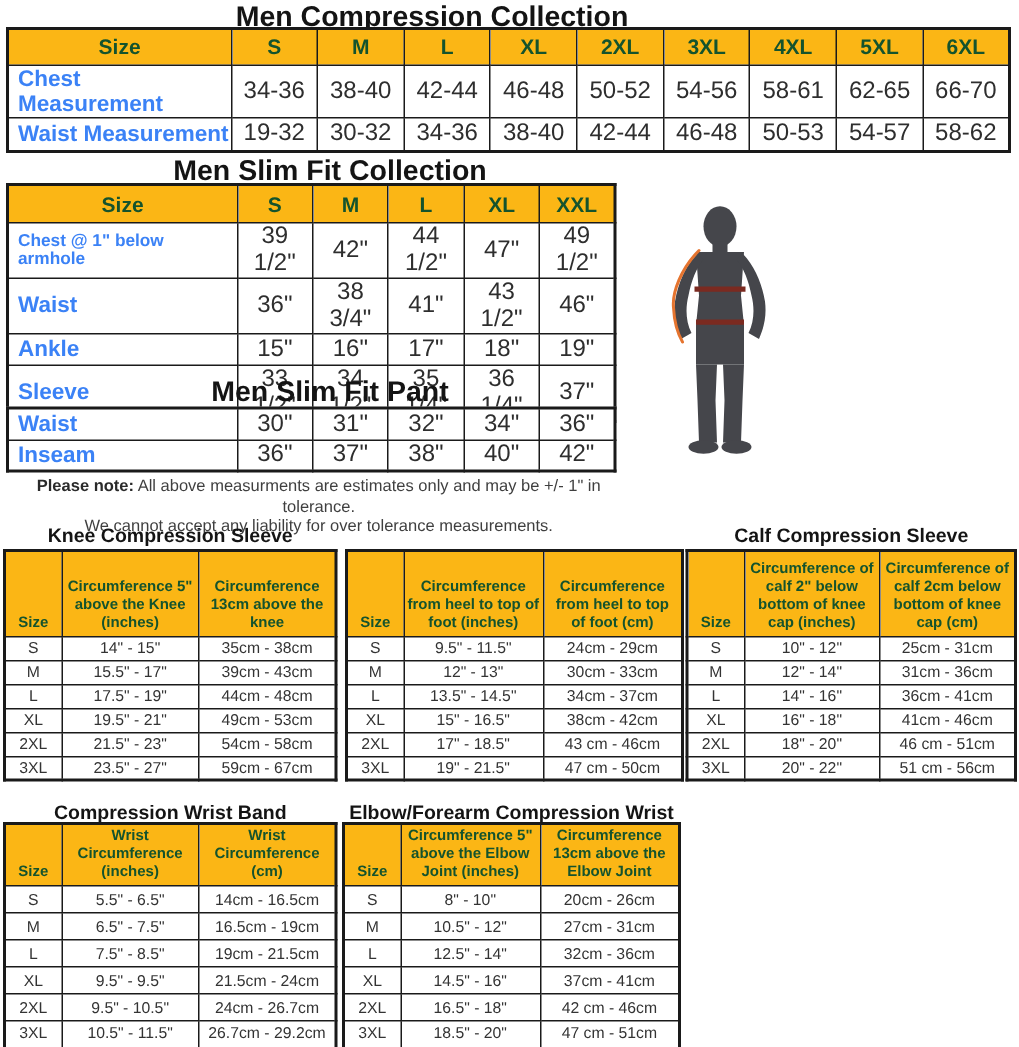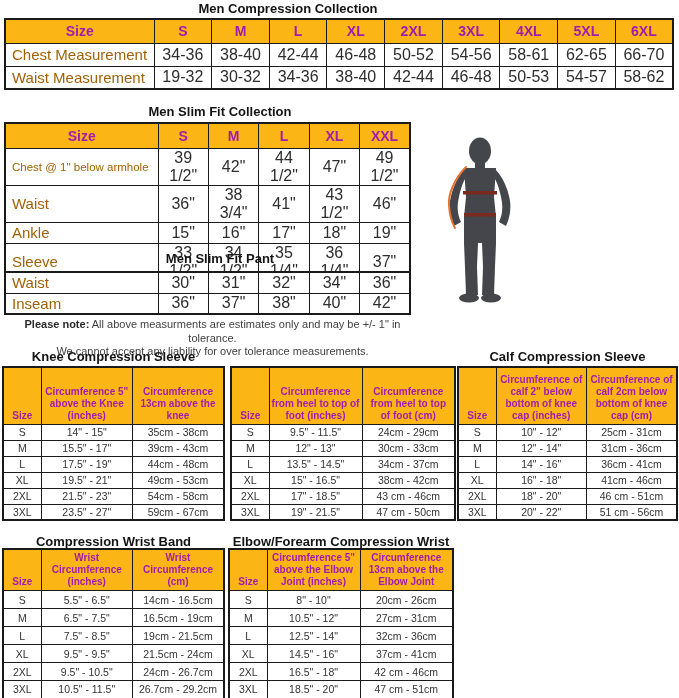--- a/index.html
+++ b/index.html
@@ -8,37 +8,37 @@
     --fig-gray:#45464B;
     --fig-red:#7B2A20;
     --fig-orange:#E5742F;
   }
   *{box-sizing:border-box;}
   html,body{margin:0;padding:0;background:#fff;}
   body{font-family:"Liberation Sans",sans-serif;color:#222;}
   .sheet{position:relative;width:679px;height:698px;background:#fff;overflow:hidden;}
 
   .title{position:absolute;text-align:center;font-weight:bold;color:#141414;}
-  .title-lg{font-size:13px;}
+  .title-lg{font-size:19px;}
   .title-sm{font-size:13px;}
   #title-compression{left:0;top:1px;width:576px;}
   #title-slim{left:0;top:104px;width:440px;}
   #title-pant{left:0;top:251px;width:440px;}
   #title-knee{left:2px;top:349px;width:223px;}
   #title-ankle{left:230px;top:349px;width:226px;}
   #title-calf{left:457px;top:349px;width:221px;}
   #title-wrist{left:2px;top:534px;width:223px;}
   #title-elbow{left:228px;top:534px;width:226px;}
 
   table{position:absolute;border-collapse:collapse;table-layout:fixed;background:#fff;border:2px solid var(--border);}
   th,td{border:1.5px solid var(--border);overflow:hidden;text-align:center;padding:0 1px;color:#2e2e2e;}
-  thead th{background:var(--header-bg);font-weight:bold;color:#a21caf;}
+  thead th{background:var(--header-bg);font-weight:bold;color:#14532d;}
 
   
-  .label-table tbody th{text-align:left;padding-left:6px;font-weight:400;font-size:15px;color:#a16207;}
+  .label-table tbody th{text-align:left;padding-left:6px;font-weight:700;font-size:15px;color:#3b82f6;}
   .label-table td{font-size:16px;}
   .label-table thead th{font-size:14px;}
 
   #t-compression{left:4px;top:18px;width:670px;}
   #t-compression thead th:first-child{width:149px;}
   #t-compression thead tr{height:24px;}
   #t-compression tbody tr{height:23px;}
 
   #t-slim{left:4px;top:122px;width:407px;}
   #t-slim thead th:first-child{width:153px;}

